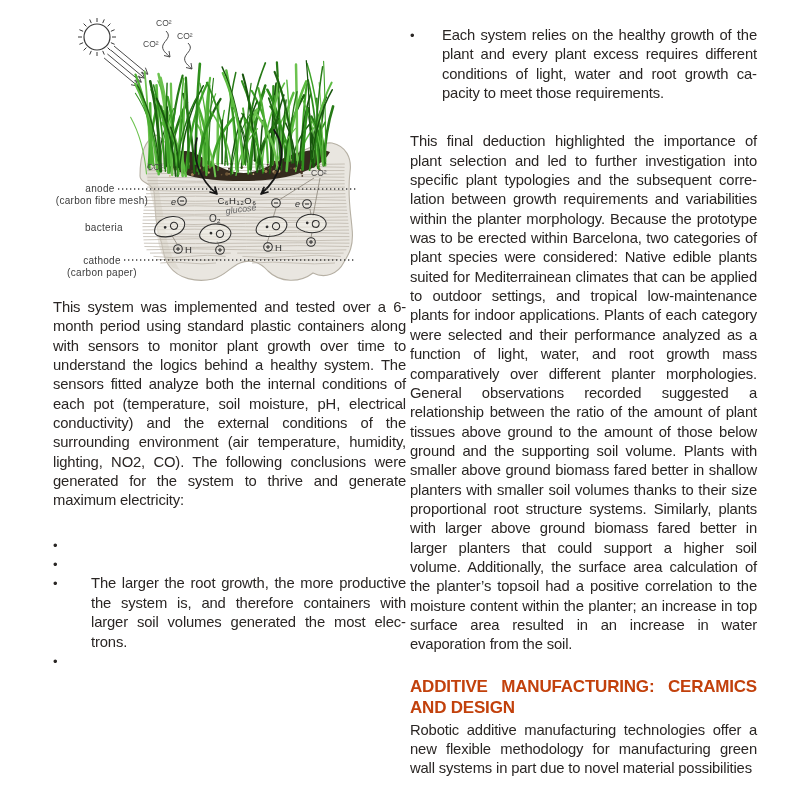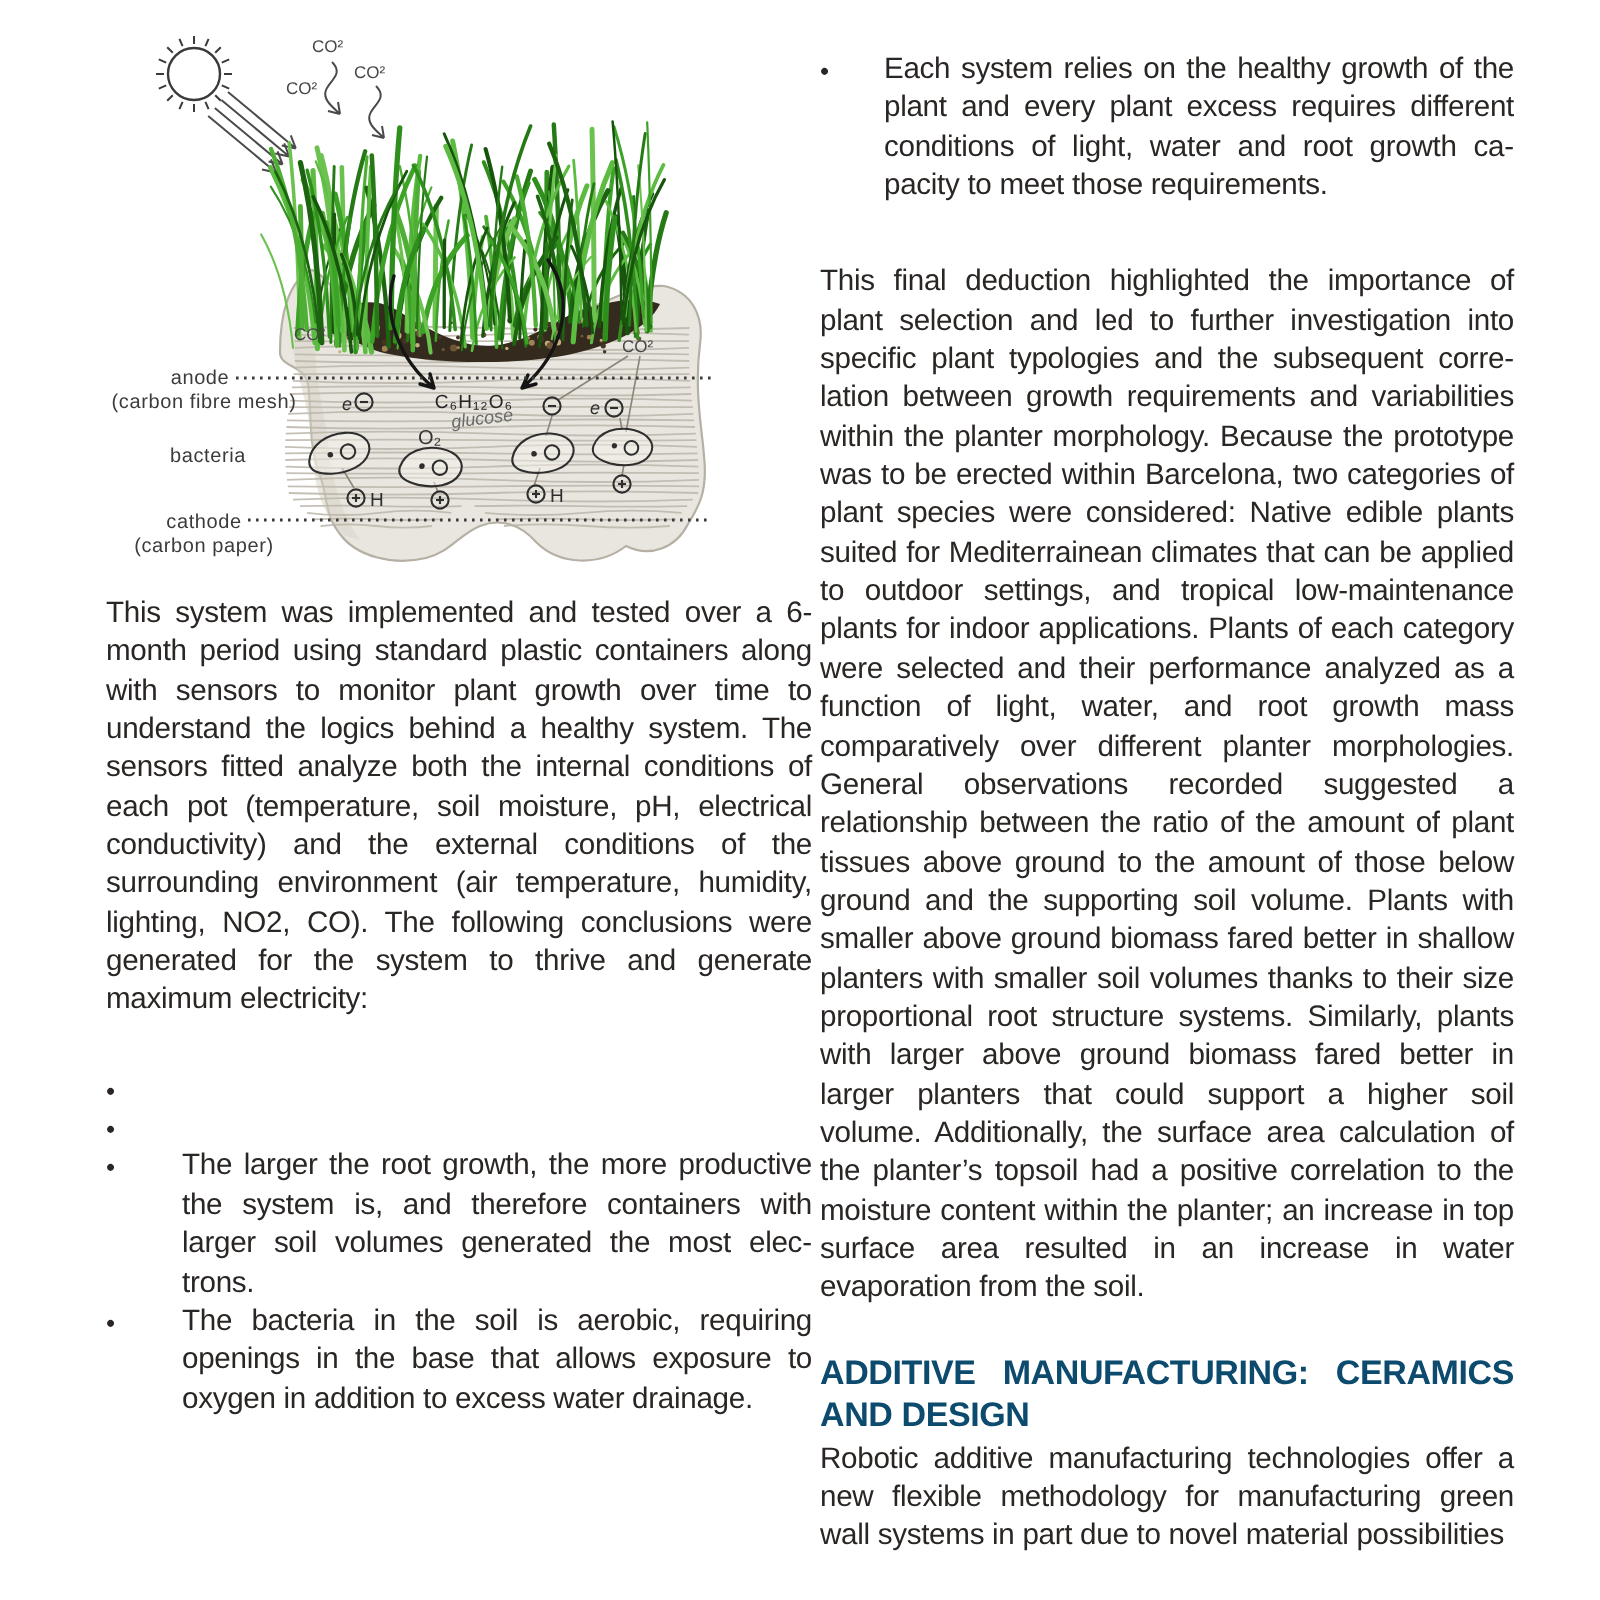--- a/index.html
+++ b/index.html
@@ -16,21 +16,21 @@
   .col p{margin:0;}
   .col-left{left:37px;top:298px;width:353px;margin-left:16px;}
   .col-right{left:410px;top:26px;width:347px;}
   .bullets{margin:0;}
   .col-left .bullets{margin-top:25px;}
   .bullet{display:flex;}
   .dot{flex:none;width:38px;font-size:13px;}
   .col-right .dot{width:32px;}
   .col-right .para-1{margin-top:29px;}
   .heading{
-    font-size:17px;line-height:21px;font-weight:bold;color:#0c4a6e;
+    font-size:17px;line-height:21px;font-weight:bold;color:#c2410c;
     margin:21px 0 3px 0;letter-spacing:-0.2px;text-align:justify;
   }
   
   .lbl{font-size:10px;fill:#3b3b3b;letter-spacing:.3px;text-anchor:middle;}
   .ann-co2{font-size:8.5px;fill:#474747;}
   .ann-e{font-size:9px;fill:#2e2e2e;font-style:italic;}
   .ann-h{font-size:9.5px;fill:#2e2e2e;}
   .formula{font-size:9.5px;fill:#252525;text-anchor:middle;letter-spacing:.5px;}
   .glucose{font-size:9px;fill:#6a6a6a;font-style:italic;}
   .o2{font-size:10px;fill:#333333;}
@@ -427,21 +427,20 @@
       </div>
       <div class="bullet">
         <span class="dot">•</span>
       </div>
       <div class="bullet">
         <span class="dot">•</span>
         <span class="btext">The larger the root growth, the more produc­tive the system is, and therefore containers with larger soil volumes generated the most elec­trons.</span>
       </div>
       <div class="bullet">
         <span class="dot">•</span>
-        <span class="btext">The bacteria in the soil is aerobic, requiring openings in the base that allows exposure to oxygen in addition to excess water drainage.</span>
       </div>
     </div>
   </div>
 
   <div class="col col-right">
     <div class="bullets">
       <div class="bullet">
         <span class="dot">•</span>
         <span class="btext">Each system relies on the healthy growth of the plant and every plant excess requires different conditions of light, water and root growth ca­pacity to meet those requirements.</span>
       </div>

